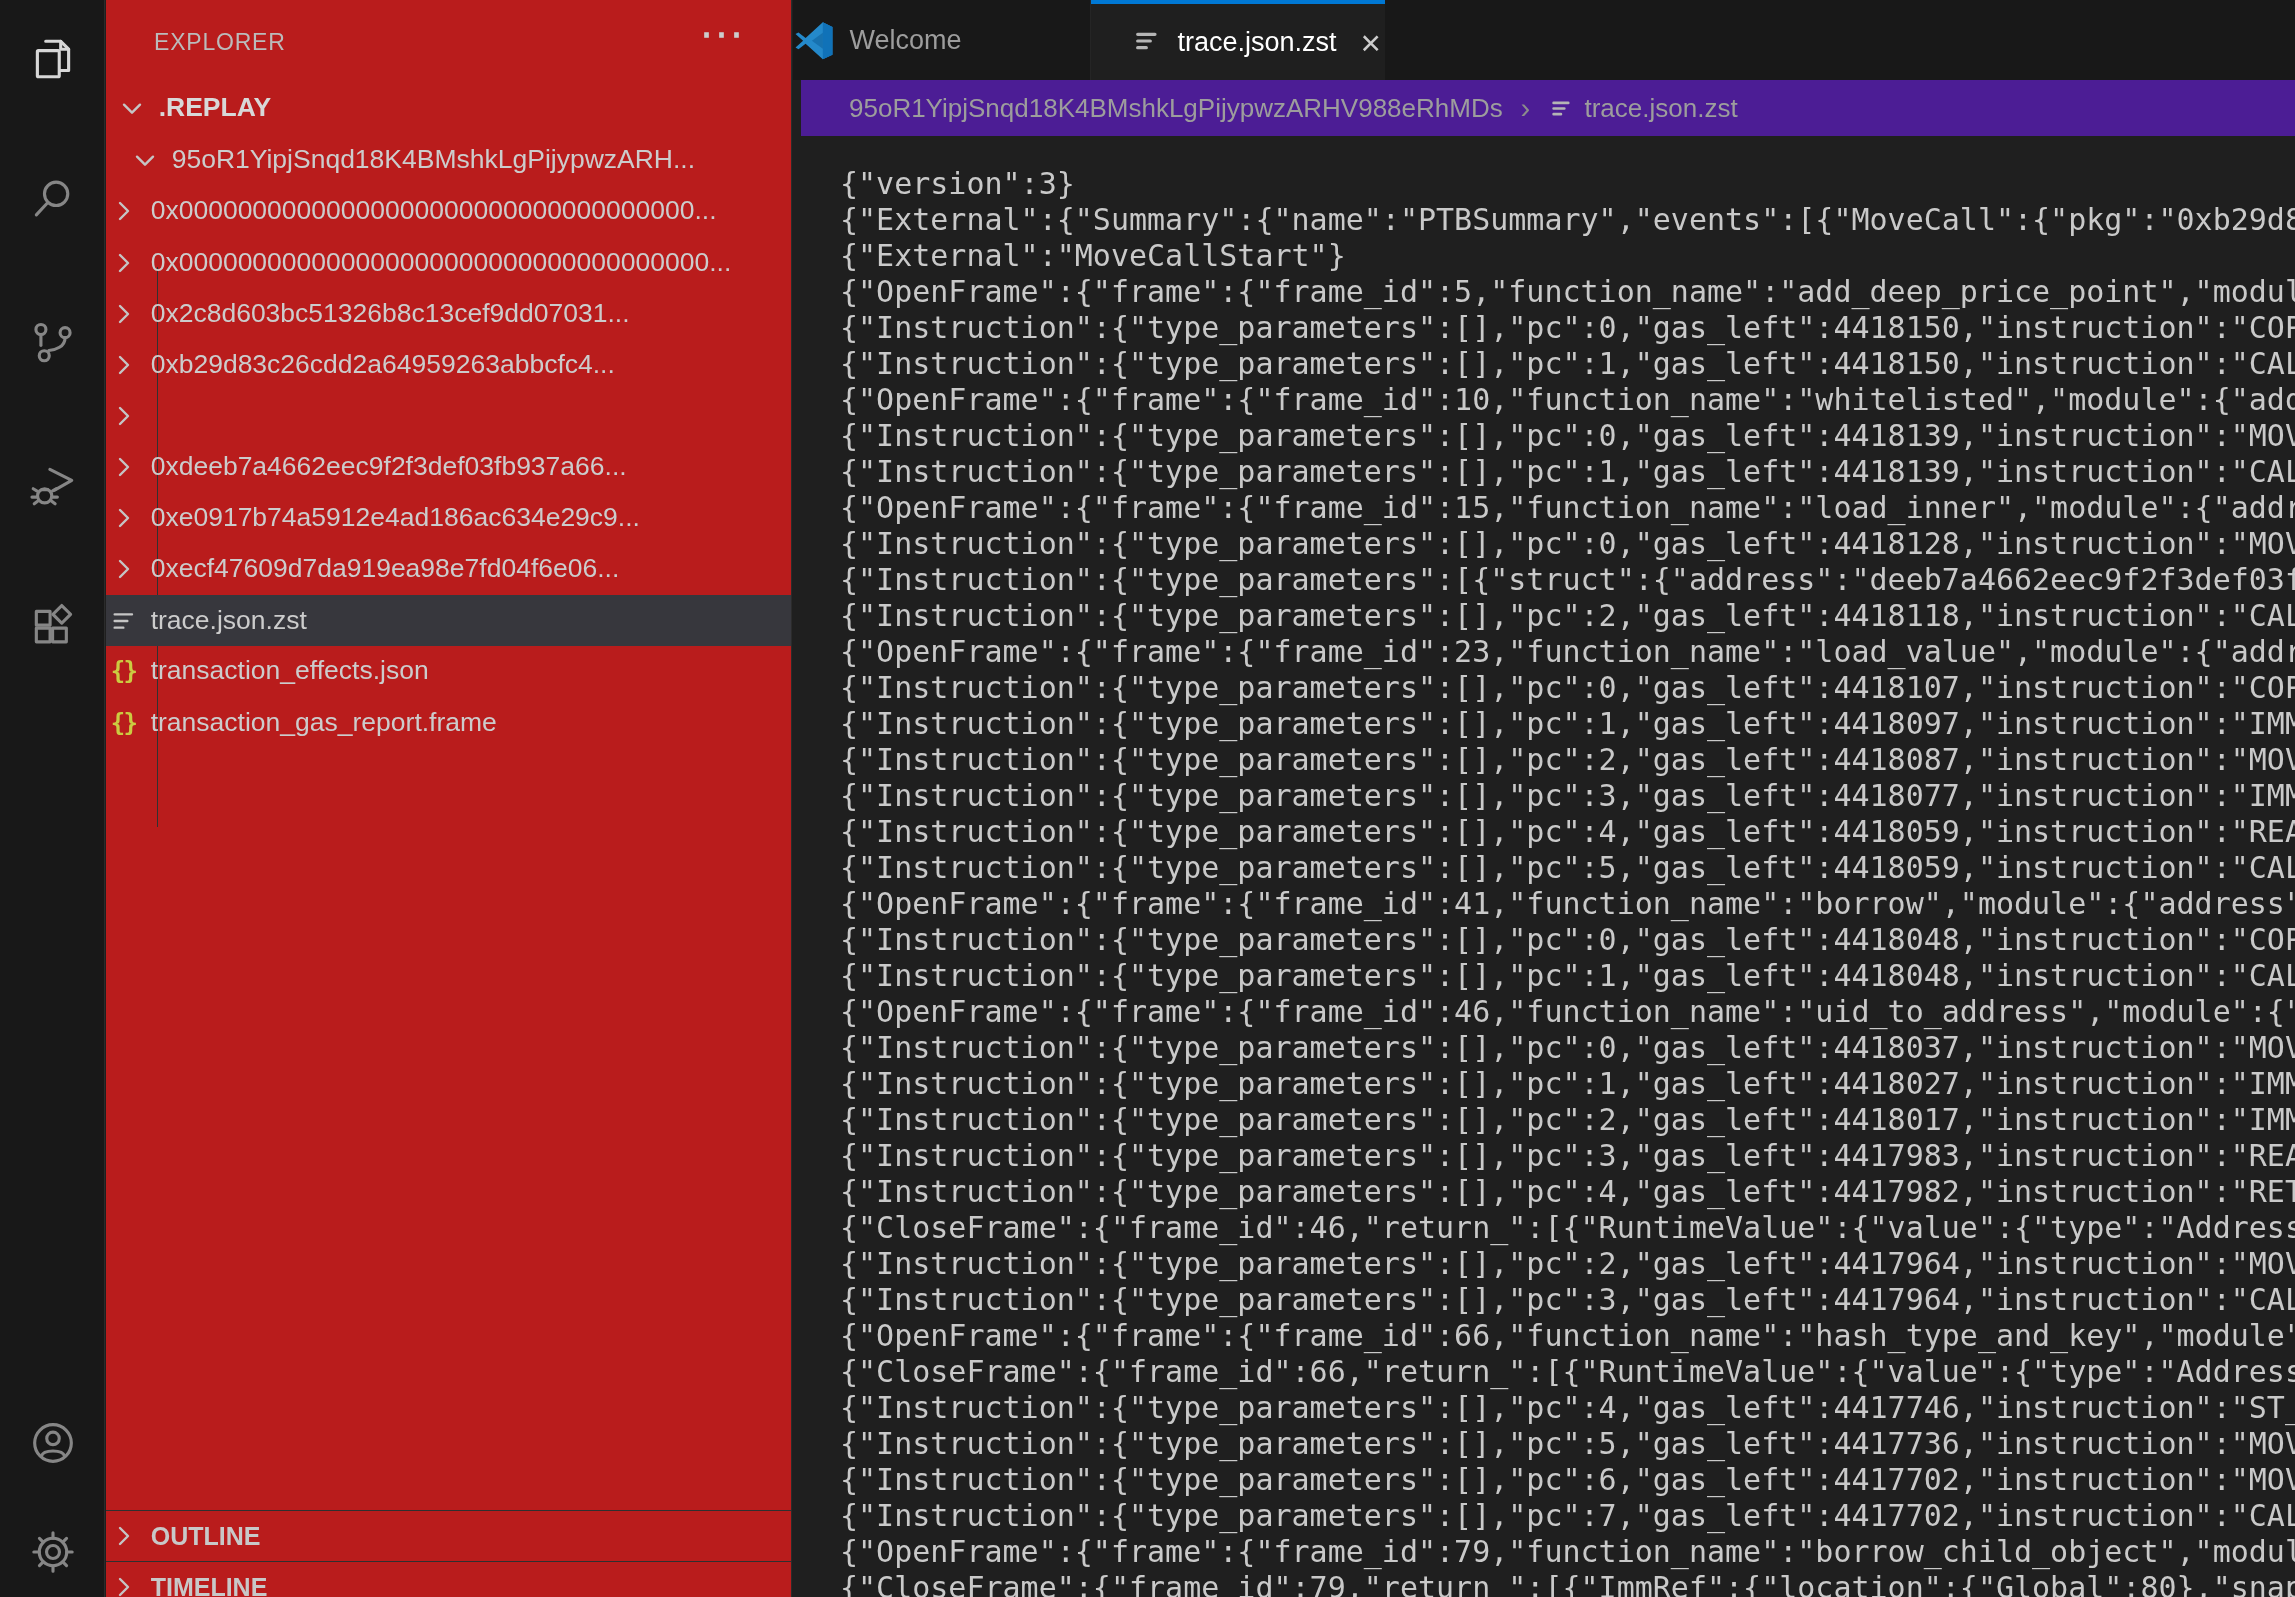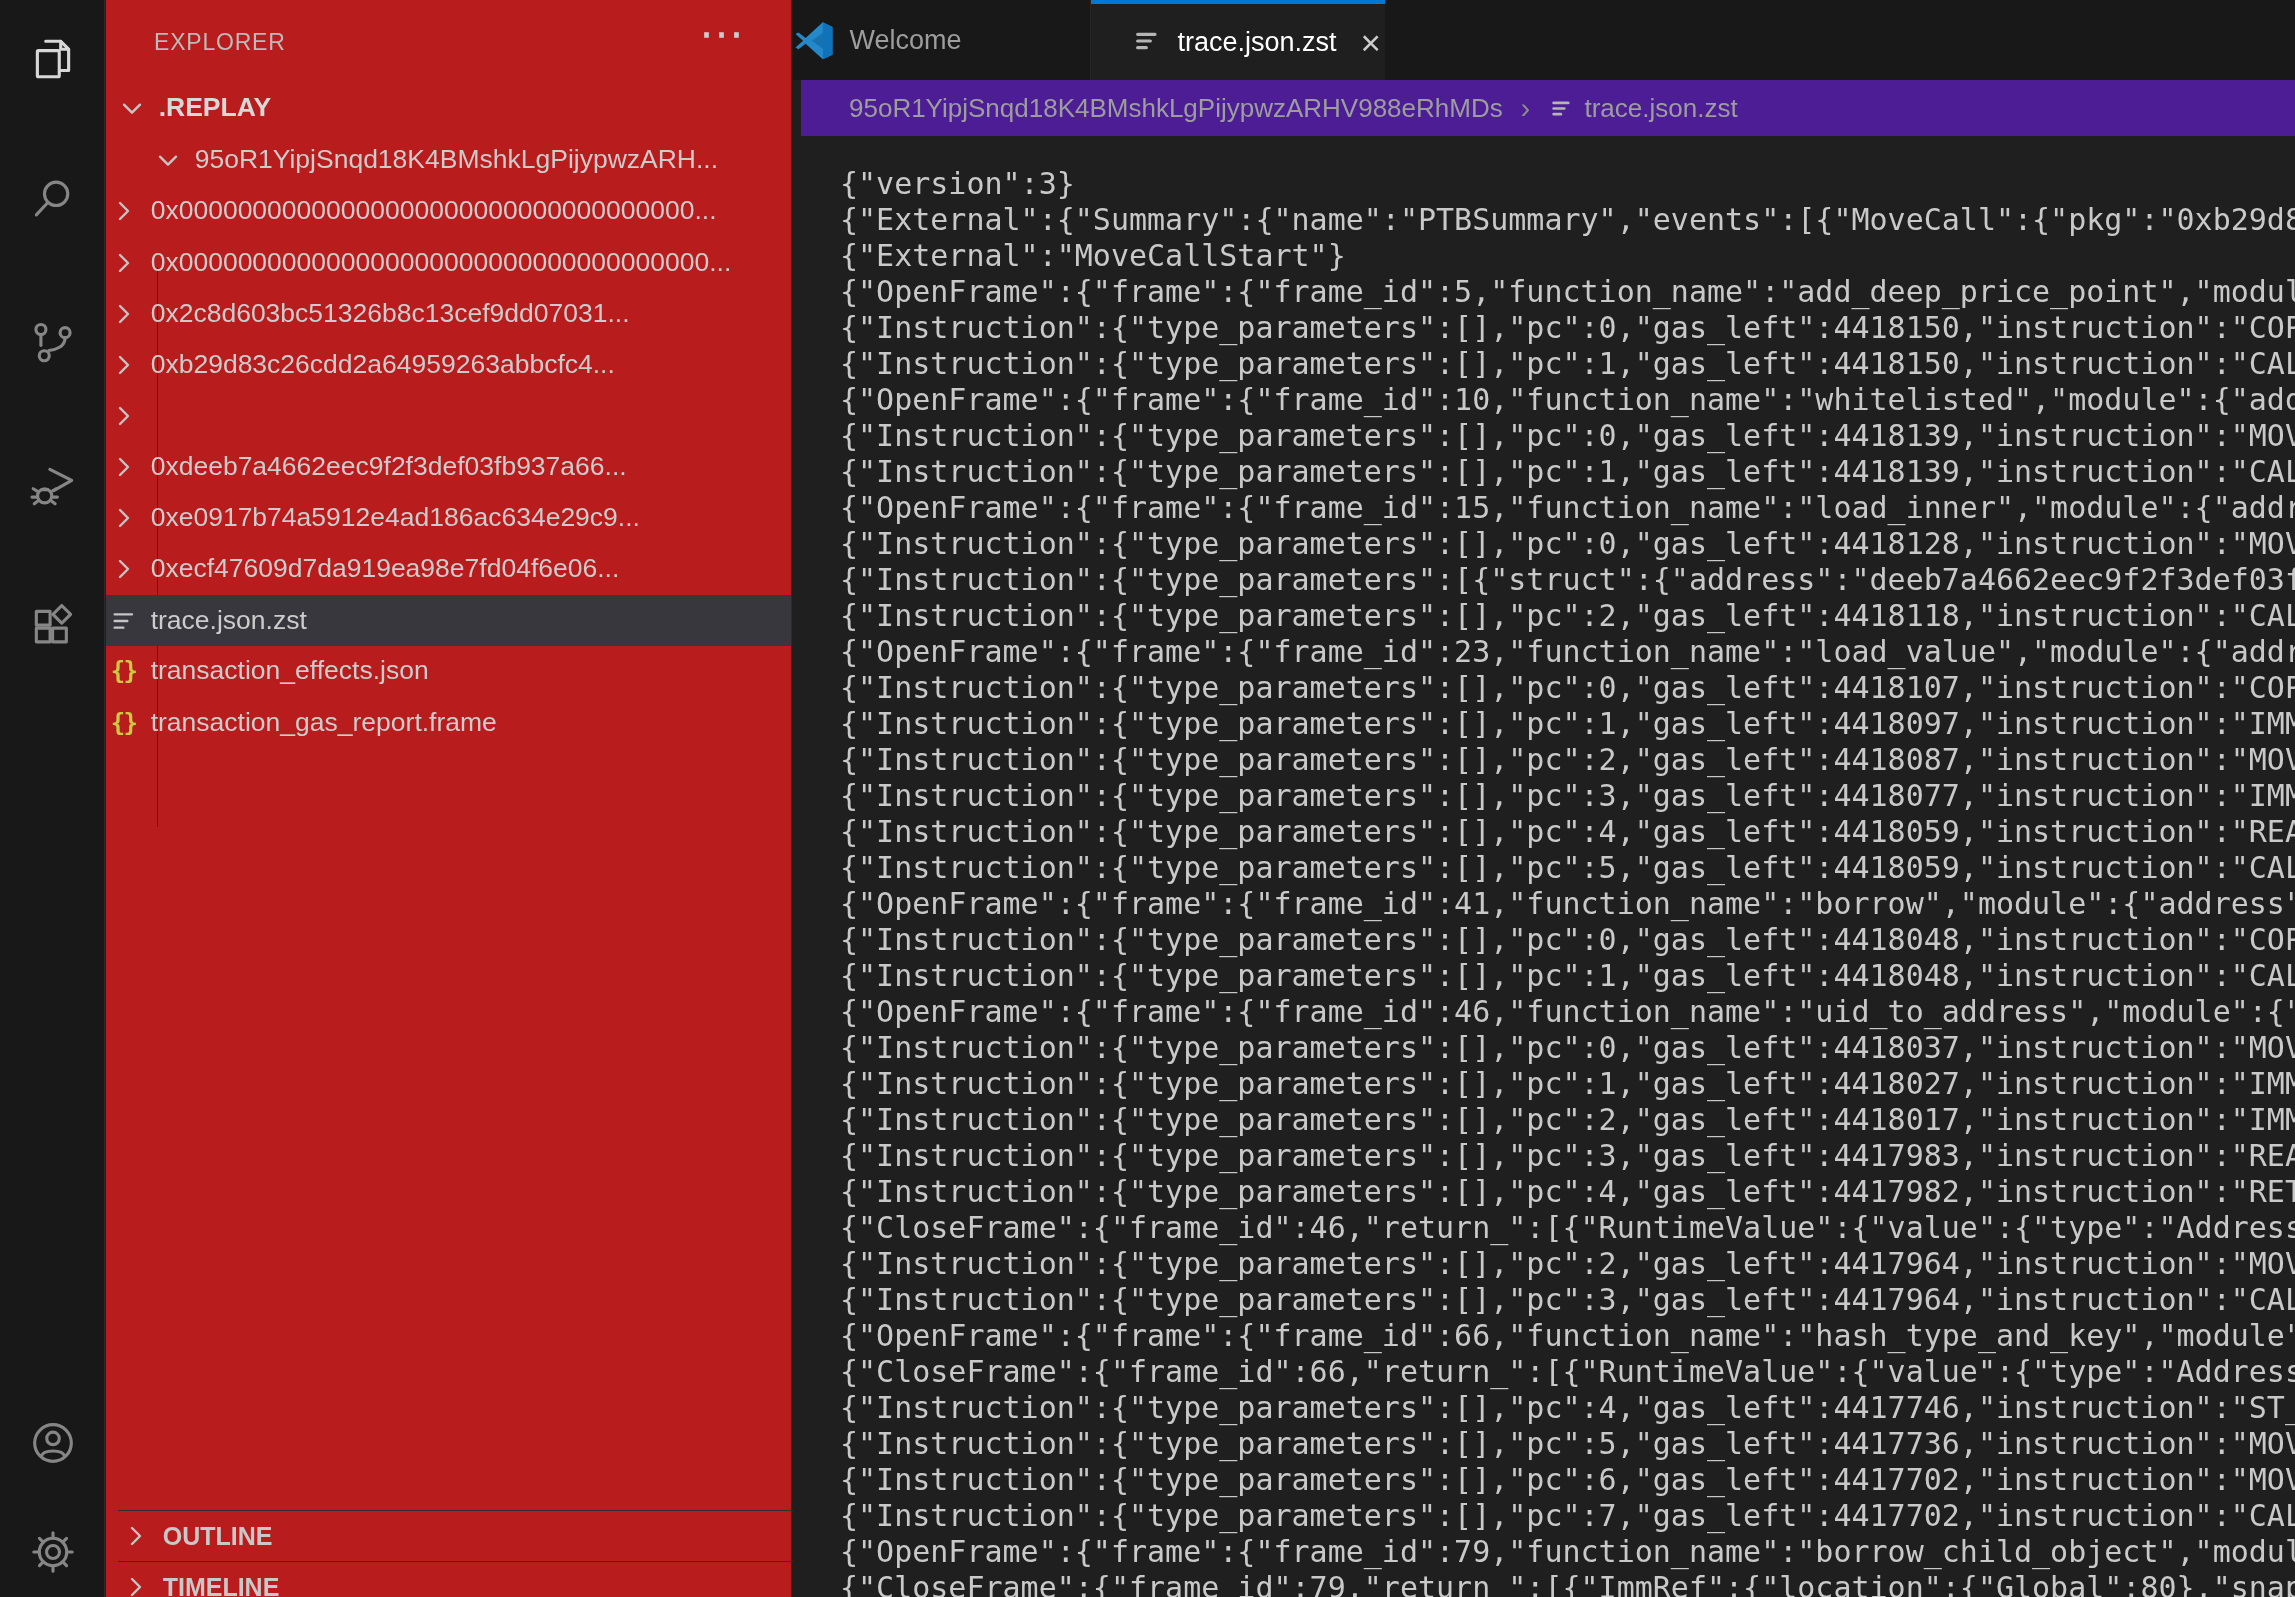--- a/index.html
+++ b/index.html
@@ -26,30 +26,30 @@
                 cursor:pointer; line-height:45px; }
   .tree { position:absolute; left:0; top:80px; width:100%; }
   .trow { position:absolute; left:0; width:100%; height:51px; display:flex;
           align-items:center; color:#cccccc; font-size:26.5px; cursor:pointer;
           white-space:nowrap; overflow:hidden; }
   .trow.selected { background:#37373d; }
   .tic { display:inline-flex; width:35px; height:35px; align-items:center;
          justify-content:center; flex:0 0 35px; }
   .tic svg { width:32px; height:32px; stroke:#c5c5c5; fill:none; stroke-width:1.8;
              stroke-linecap:round; stroke-linejoin:round; }
-  .ind1 { padding-left:8px; } .ind2 { padding-left:44px;text-align:right; } .ind3 { }
+  .ind1 { padding-left:8px; } .ind2 { padding-left:21px;text-align:right; } .ind3 { }
   .lbl { margin-left:9.7px; }
   .bold { font-weight:bold; color:#d8d8d8; }
   .braces { font-family:"DejaVu Sans Mono", monospace; font-size:24px; font-weight:bold;
             color:#cbcb41; letter-spacing:-1.6px; }
   .guide { position:absolute; left:51px; top:187px; width:0.8px; height:560px;
            background:#313131; }
   .sb-section { position:absolute; left:0; width:100%; height:51px; display:flex;
                 align-items:center; border-top:0.8px solid #2f2f2f; cursor:pointer;
-                color:#c8c8c8; font-size:25px; font-weight:bold; padding-left:0;margin-left:12px; }
+                color:#c8c8c8; font-size:25px; font-weight:bold; padding-left:0; }
 
   
   .editor { position:absolute; left:793px; top:0; right:0; bottom:0; }
   .tabbar { position:absolute; left:0; top:0; right:0; height:80px; background:#181818; }
   .tab { position:absolute; top:0; height:80px; display:flex; align-items:center;
          cursor:pointer; }
   .tab.inactive { left:0; width:298px; background:#181818; color:#9d9d9d;
                   border-right:0.8px solid #252525; }
   .tab.active { left:298px; width:294px; background:#1f1f1f; color:#ffffff;
                 border-top:4.8px solid #0078d4; padding-left:40px; }

